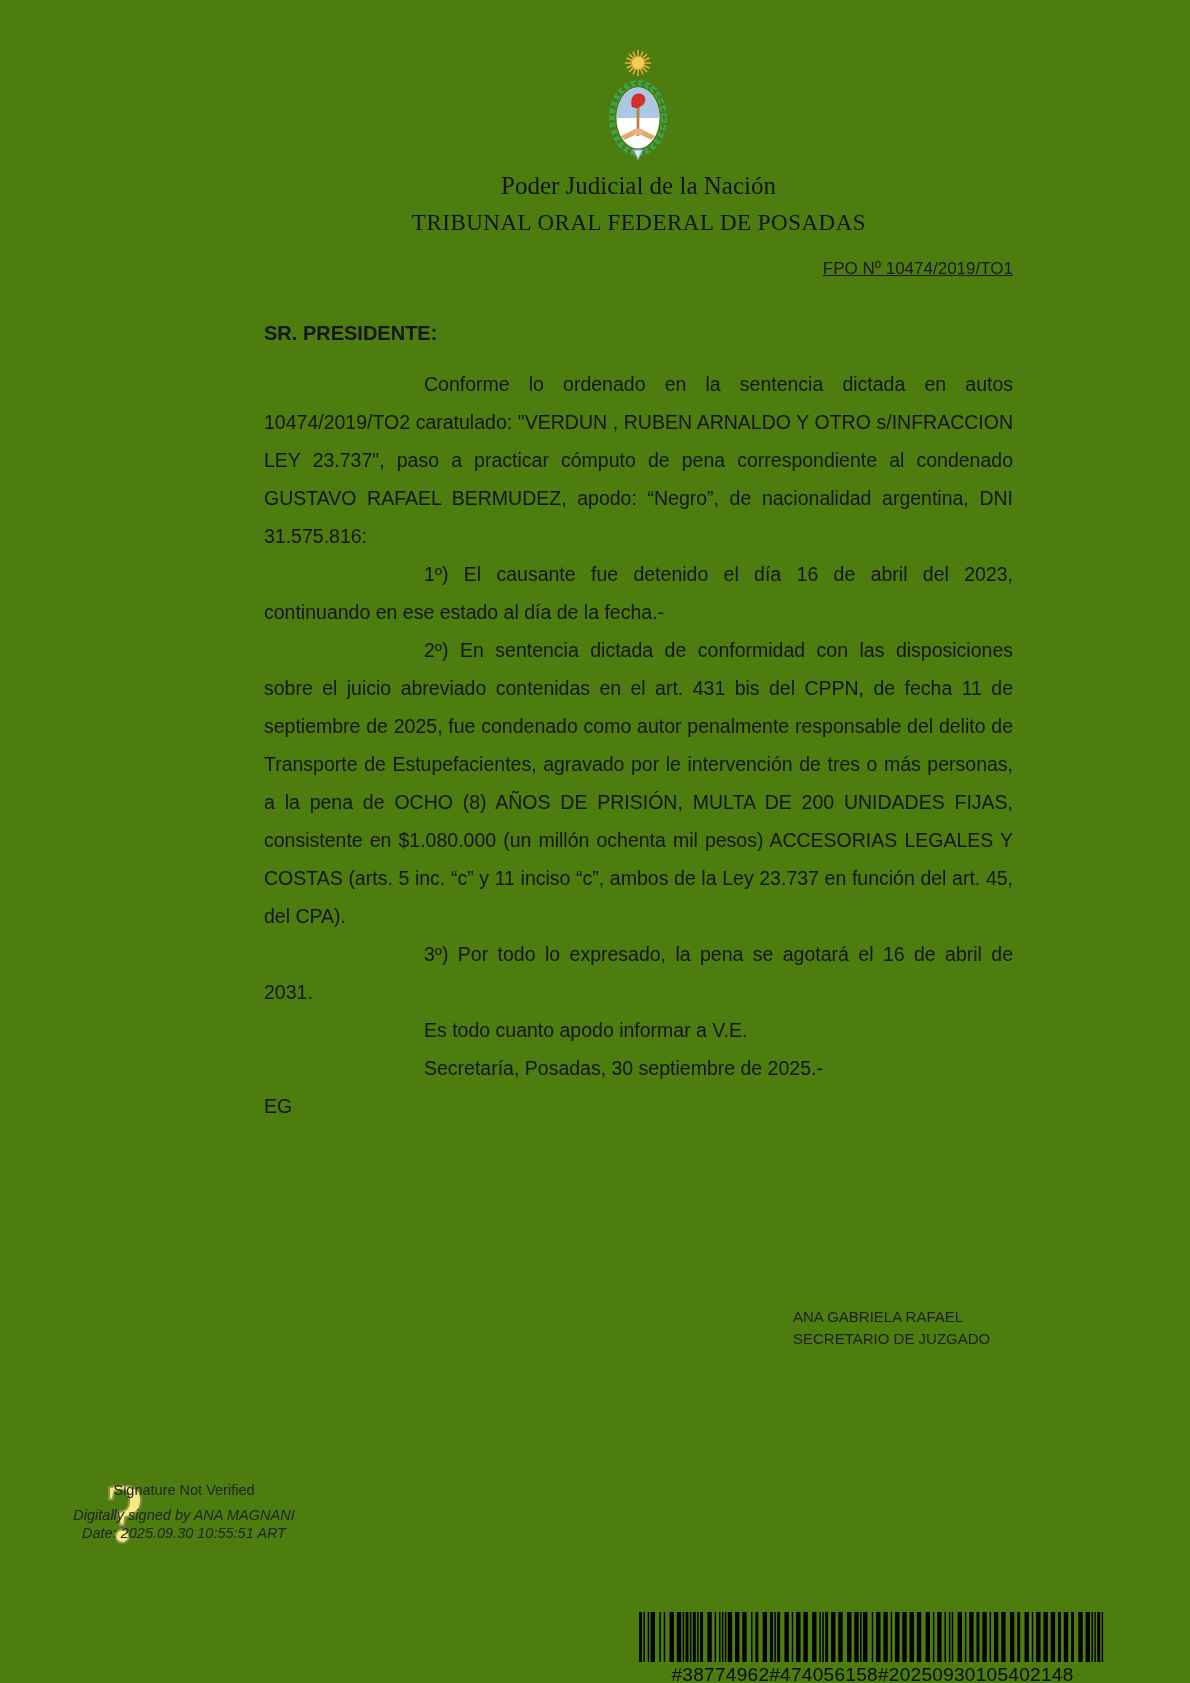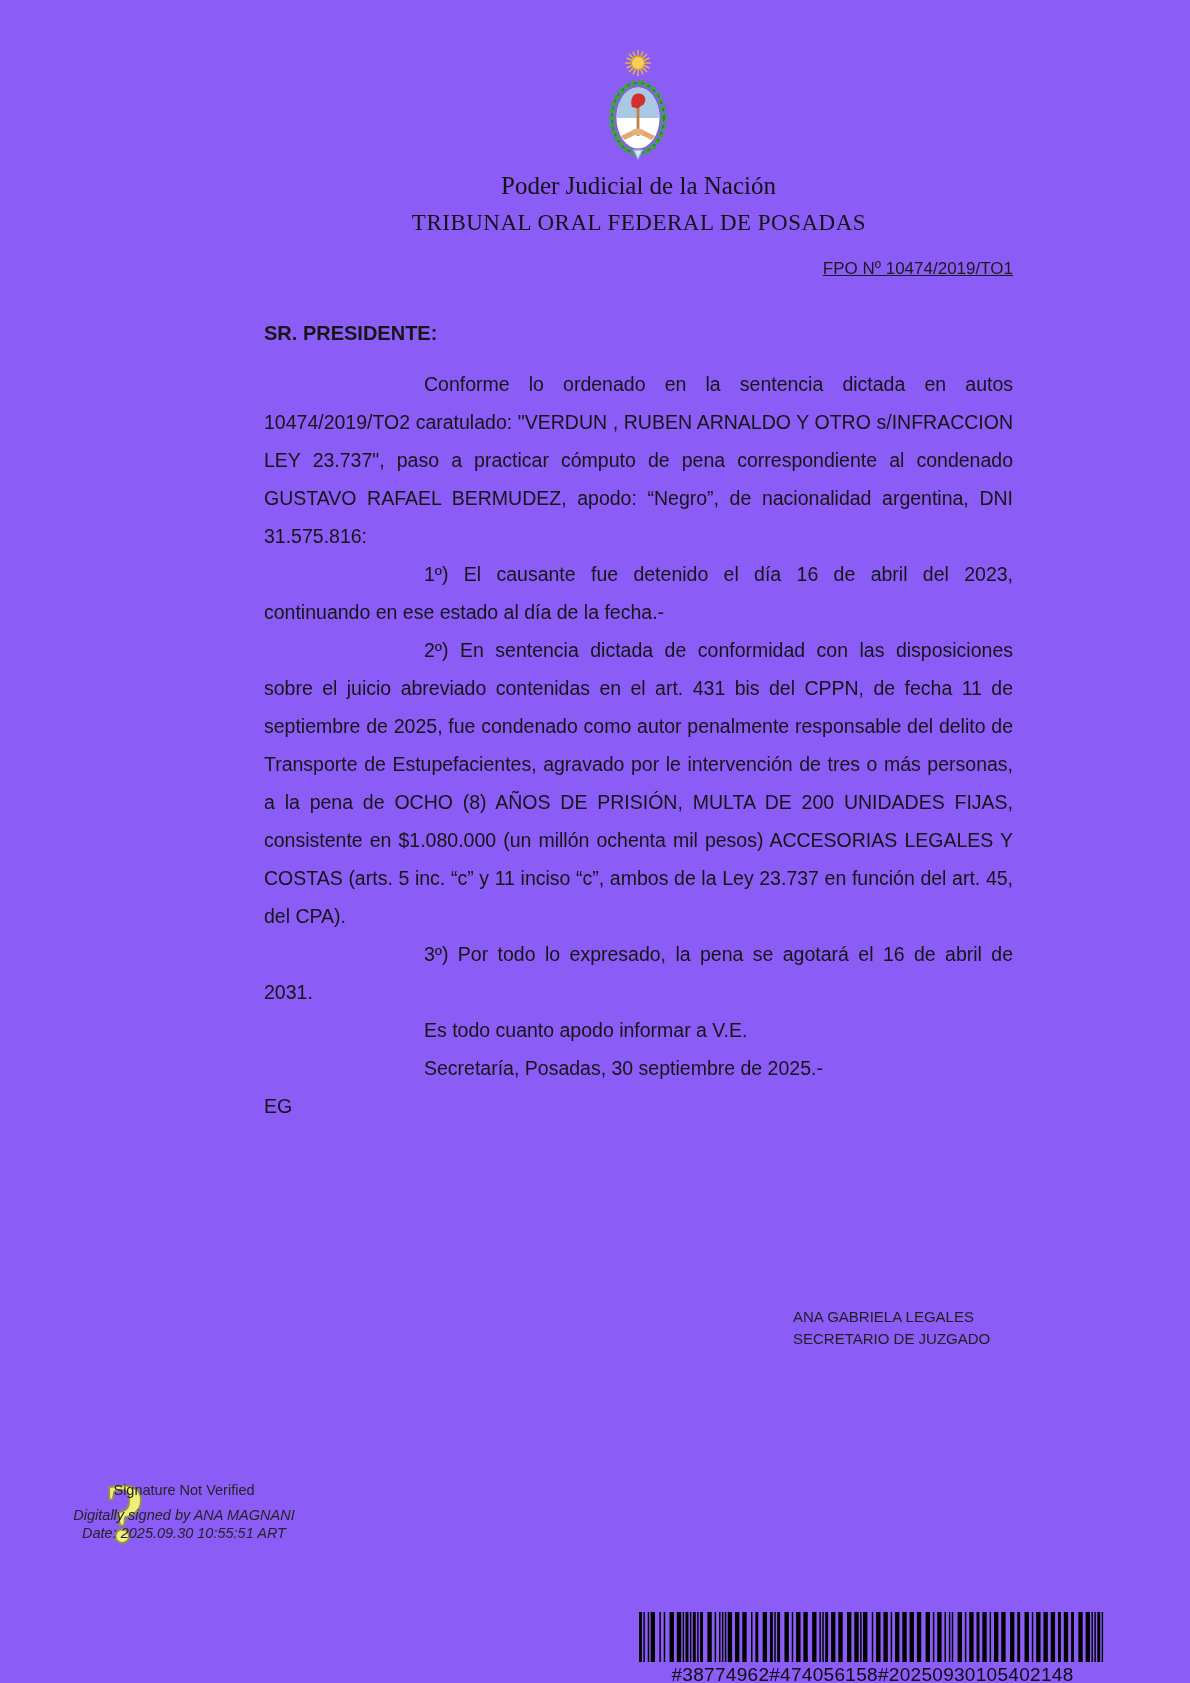--- a/index.html
+++ b/index.html
@@ -1,19 +1,19 @@
 <!DOCTYPE html>
 <html><head>
 <meta charset="utf-8">
 <style>
   * { margin:0; padding:0; box-sizing:border-box; }
   html,body { background:#ffffff; }
   .page {
     position:relative; width:1190px; height:1683px;
-    background:#8b5cf6; color:#1b1b1b; overflow:hidden;
+    background:#4d7c0f; color:#1b1b1b; overflow:hidden;
     font-family:"Liberation Sans", sans-serif;
   }
   .emblem { position:absolute; left:597px; top:50px; width:82px; height:122px; }
   .inst-title {
     position:absolute; left:264px; top:172px; width:749px;
     text-align:center; font-family:"Liberation Serif", serif;
     font-size:25px; color:#141414;
   }
   .court-title {
     position:absolute; left:189px; top:210px; width:900px;
@@ -103,21 +103,21 @@
     <p class="para">Conforme lo ordenado en la sentencia dictada en autos 10474/2019/TO2 caratulado: "VERDUN , RUBEN ARNALDO Y OTRO s/INFRACCION LEY 23.737", paso a practicar cómputo de pena correspondiente al condenado GUSTAVO RAFAEL BERMUDEZ, apodo: “Negro”, de nacionalidad argentina, DNI 31.575.816:</p>
     <p class="para">1º) El causante fue detenido el día 16 de abril del 2023, continuando en ese estado al día de la fecha.-</p>
     <p class="para">2º) En sentencia dictada de conformidad con las disposiciones sobre el juicio abreviado contenidas en el art. 431 bis del CPPN, de fecha 11 de septiembre de 2025, fue condenado como autor penalmente responsable del delito de Transporte de Estupefacientes, agravado por le intervención de tres o más personas, a la pena de OCHO (8) AÑOS DE PRISIÓN, MULTA DE 200 UNIDADES FIJAS, consistente en $1.080.000 (un millón ochenta mil pesos) ACCESORIAS LEGALES Y COSTAS (arts. 5 inc. “c” y 11 inciso “c”, ambos de la Ley 23.737 en función del art. 45, del CPA).</p>
     <p class="para">3º) Por todo lo expresado, la pena se agotará el 16 de abril de 2031.</p>
     <p class="para no-justify">Es todo cuanto apodo informar a V.E.</p>
     <p class="para no-justify">Secretaría, Posadas, 30 septiembre de 2025.-</p>
     <p class="para no-justify no-indent">EG</p>
   </div>
 
   <div class="sig-block">
-    <div>ANA GABRIELA LEGALES</div>
+    <div>ANA GABRIELA RAFAEL</div>
     <div>SECRETARIO DE JUZGADO</div>
   </div>
 
   <div class="qmark">?</div>
   <div class="digisig">
     <div class="sig-line line1">Signature Not Verified</div>
     <div class="sig-line line2">Digitally signed by ANA MAGNANI</div>
     <div class="sig-line line3">Date: 2025.09.30 10:55:51 ART</div>
   </div>
 

